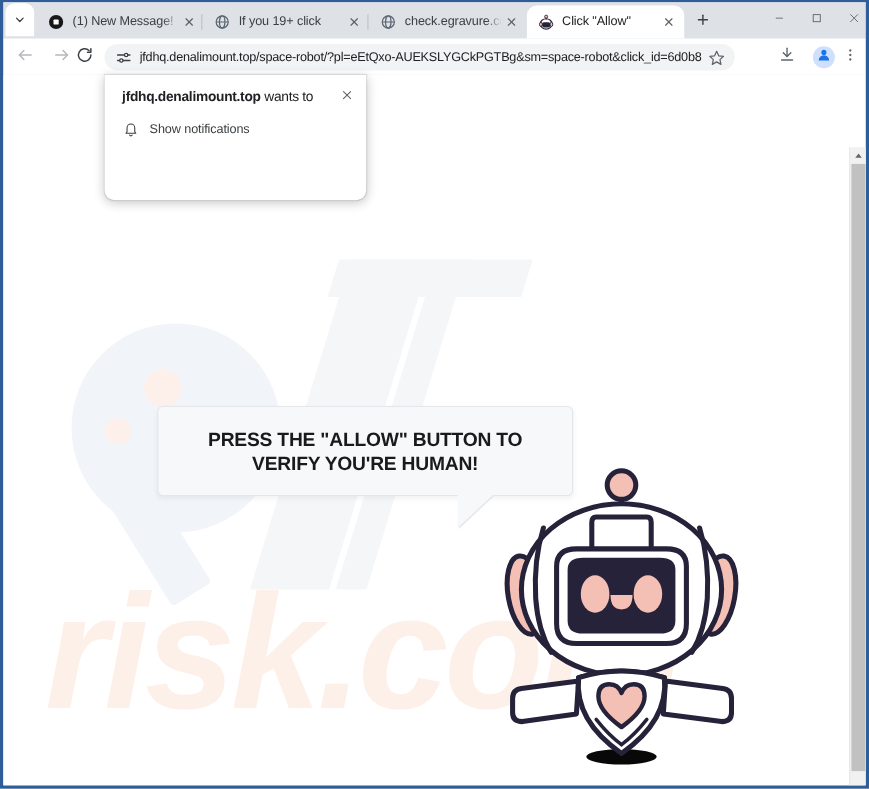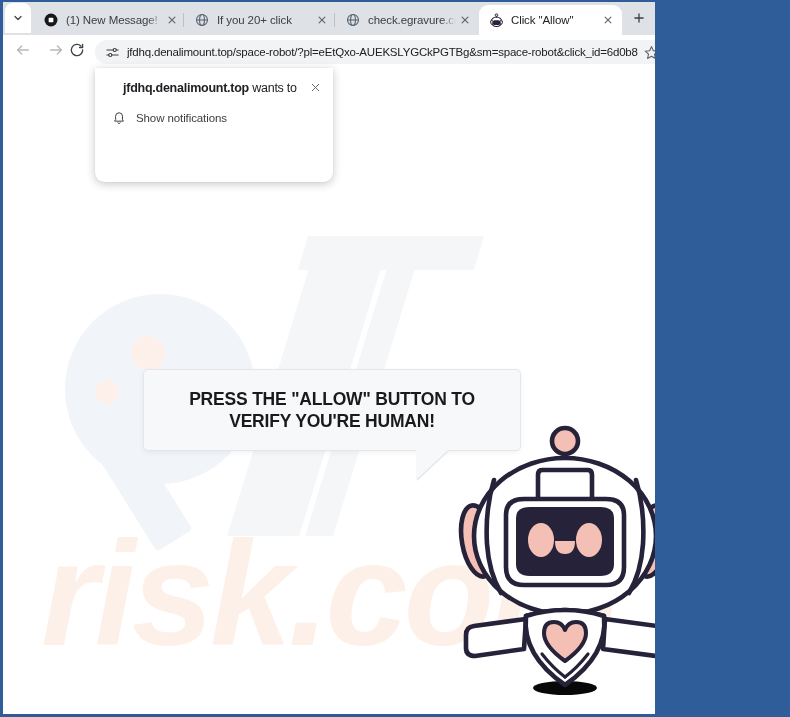--- a/index.html
+++ b/index.html
@@ -13,21 +13,21 @@
 
   
   #window {
     position: absolute; left: 0; top: 0;
     width: 790px; height: 717px;
     background: #2f5d99;
     padding: 2px 3px 3px 3px;
   }
   #window-inner {
     position: relative;
-    width: 652px; height: 712px;
+    width: 784px; height: 712px;
     background: #dee1e6;
     overflow: hidden;
   }
 
   
   #tabstrip {
     position: absolute; left: 0; top: 0;
     width: 784px; height: 33px;
     background: #dee1e6;
   }
@@ -228,21 +228,21 @@
   
   #perm-dialog {
     position: absolute; left: 92px; top: 66px;
     width: 238px; height: 114px;
     background: #ffffff;
     border-radius: 0 0 9px 9px;
     box-shadow: 0 2px 10px rgba(0,0,0,0.22), 0 0 1px rgba(0,0,0,0.15);
     z-index: 30;
   }
   #perm-title {
-    position: absolute; left: 28px; top: 13px;
+    position: absolute; left: 16px; top: 13px;
     width: 180px;
     font-size: 12.5px; color: #202124;
     letter-spacing: -0.25px;
   }
   #perm-title b { font-weight: bold; }
   #perm-close {
     position: absolute; right: 9px; top: 11px;
     width: 18px; height: 18px;
     display: flex; align-items: center; justify-content: center;
     color: #5f6368;
@@ -305,21 +305,21 @@
       <div class="tab-sep" style="left:180px;"></div>
 
       <div class="tab inactive" style="left:182px; width:151px;">
         <span class="favicon">
           <svg width="14" height="14" viewBox="0 0 24 24" fill="none" stroke="#5a6570" stroke-width="1.9">
               <circle cx="12" cy="12" r="9.4"></circle>
               <ellipse cx="12" cy="12" rx="4.2" ry="9.4"></ellipse>
               <line x1="2.6" y1="12" x2="21.4" y2="12"></line>
             </svg>
         </span>
-        <span class="tab-title">If you 20+ click</span>
+        <span class="tab-title">If you 19+ click</span>
         <span class="tab-close">
           <svg width="10" height="10" viewBox="0 0 24 24" fill="none" stroke="currentColor" stroke-width="2.6" stroke-linecap="round">
               <line x1="5" y1="5" x2="19" y2="19"></line>
               <line x1="19" y1="5" x2="5" y2="19"></line>
             </svg>
         </span>
       </div>
       <div class="tab-sep" style="left:331px;"></div>
 
       <div class="tab inactive" style="left:333px; width:143px;">

